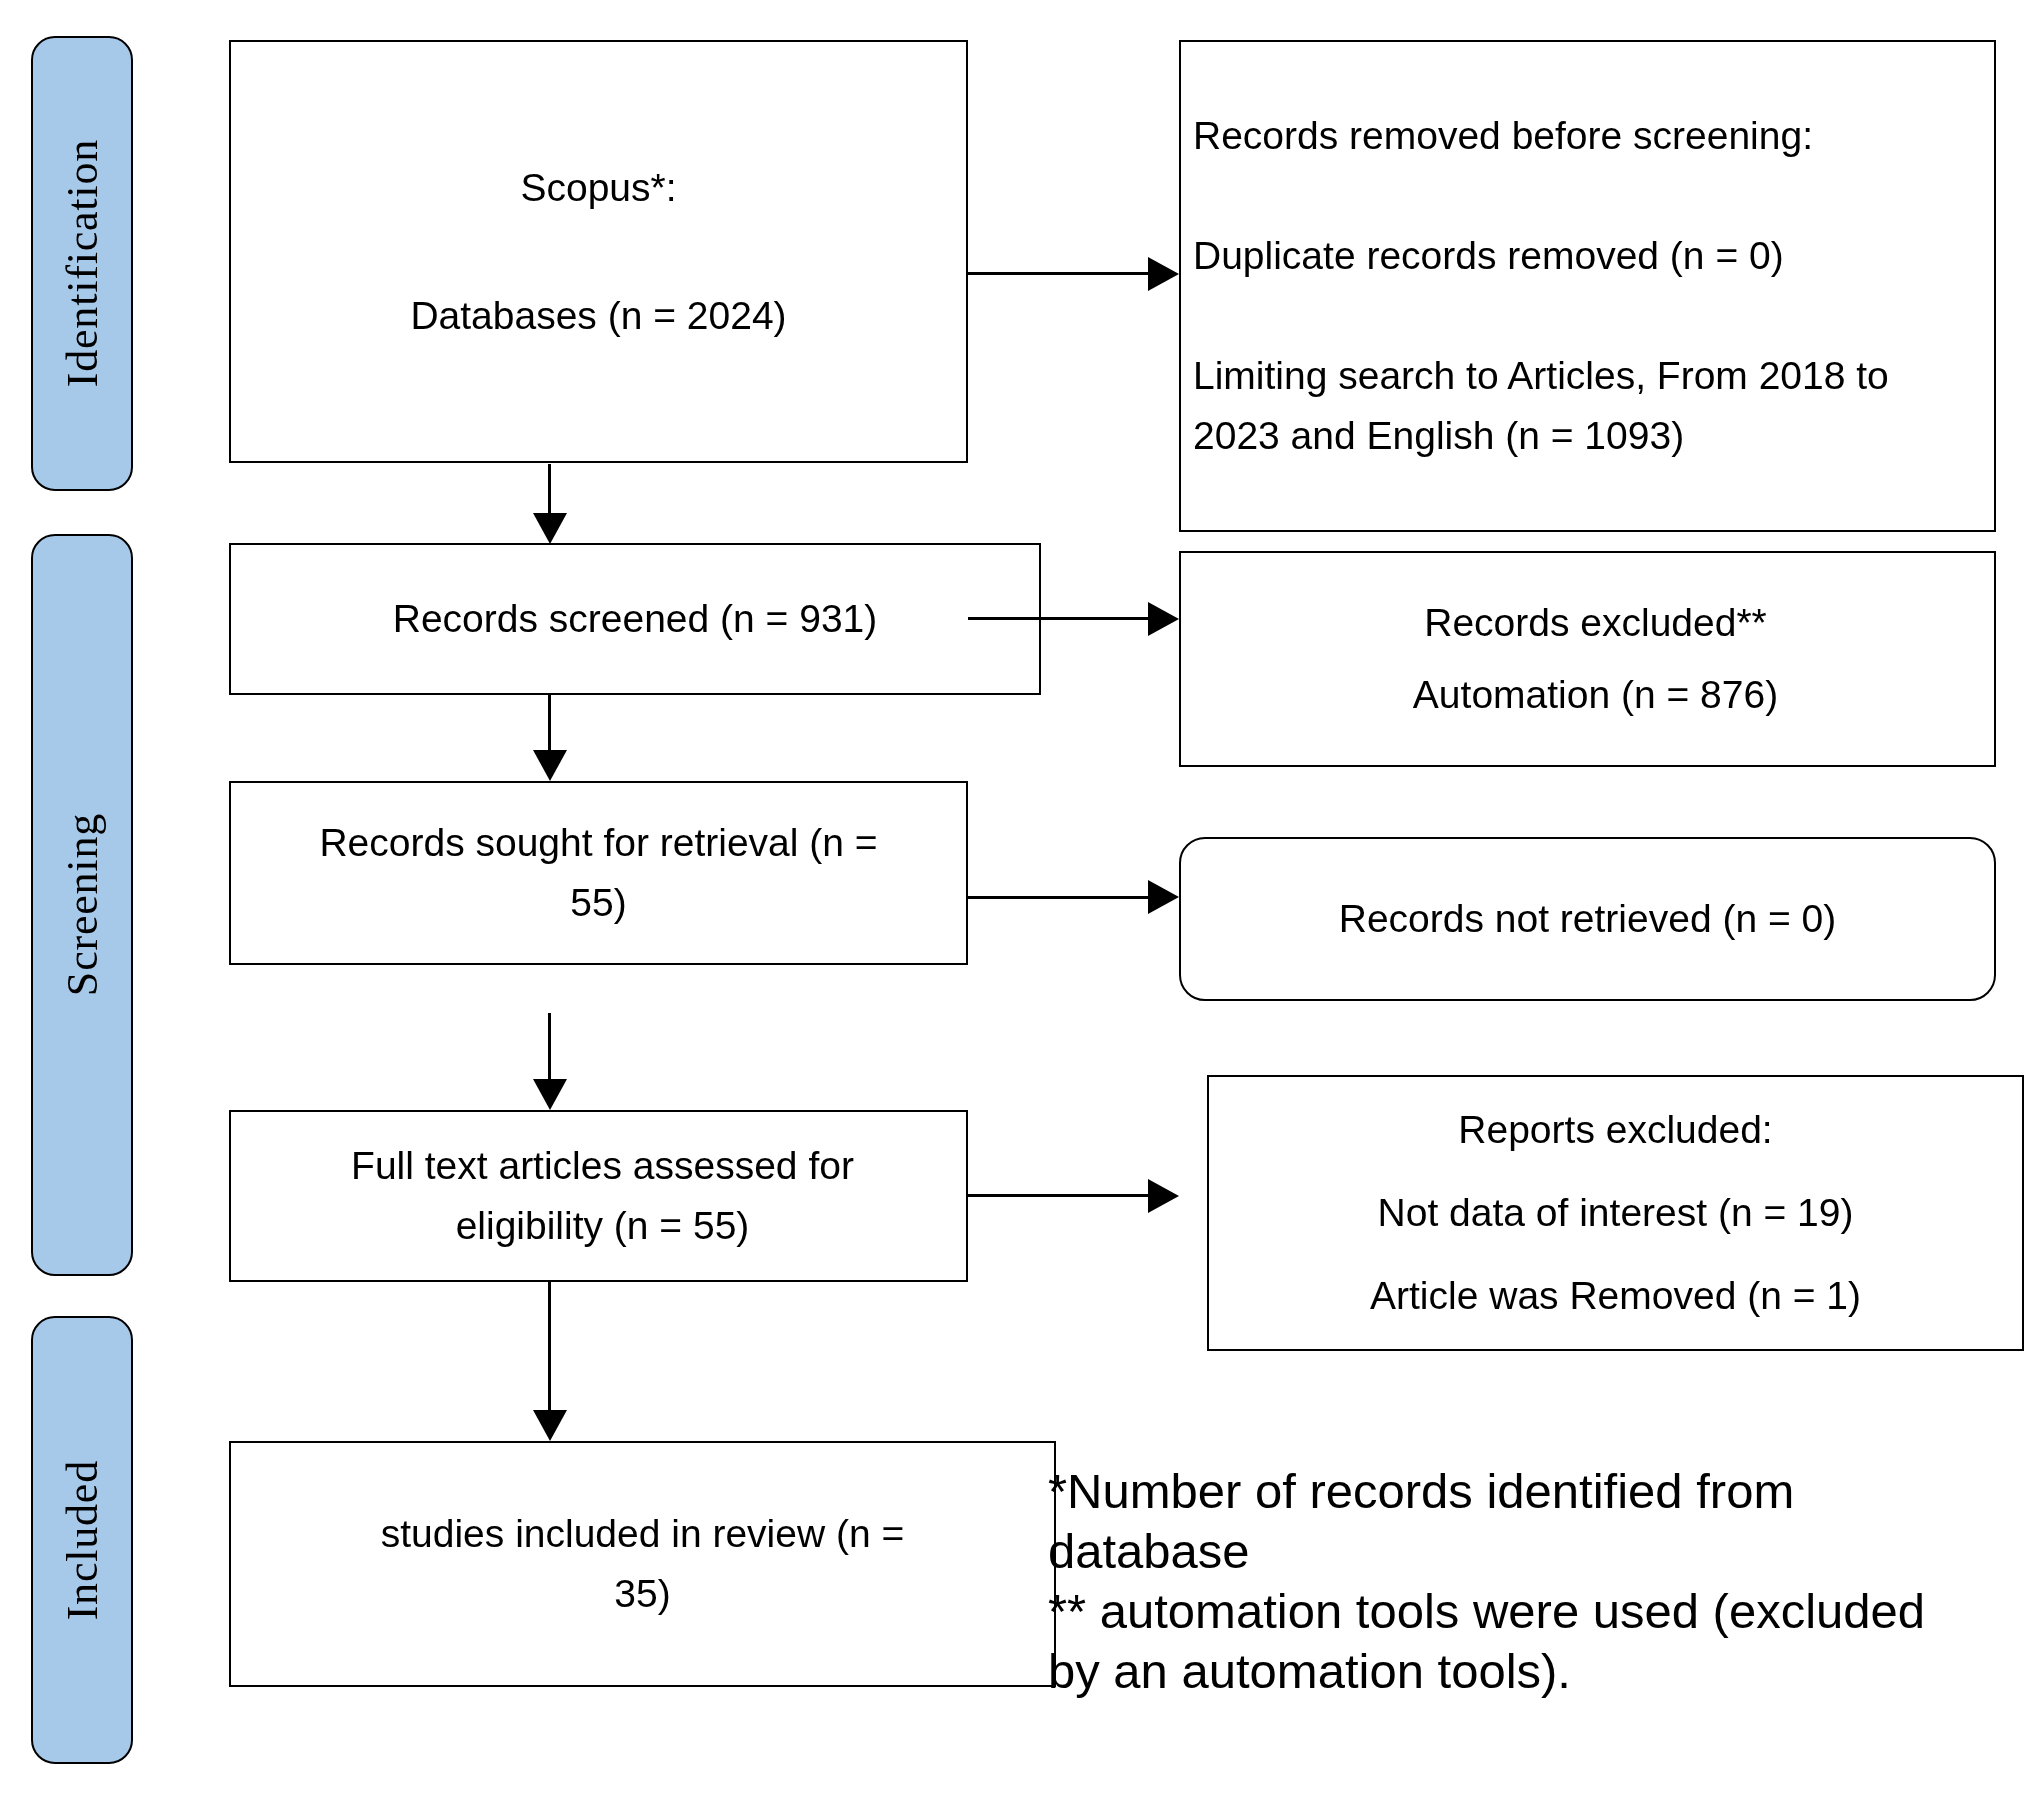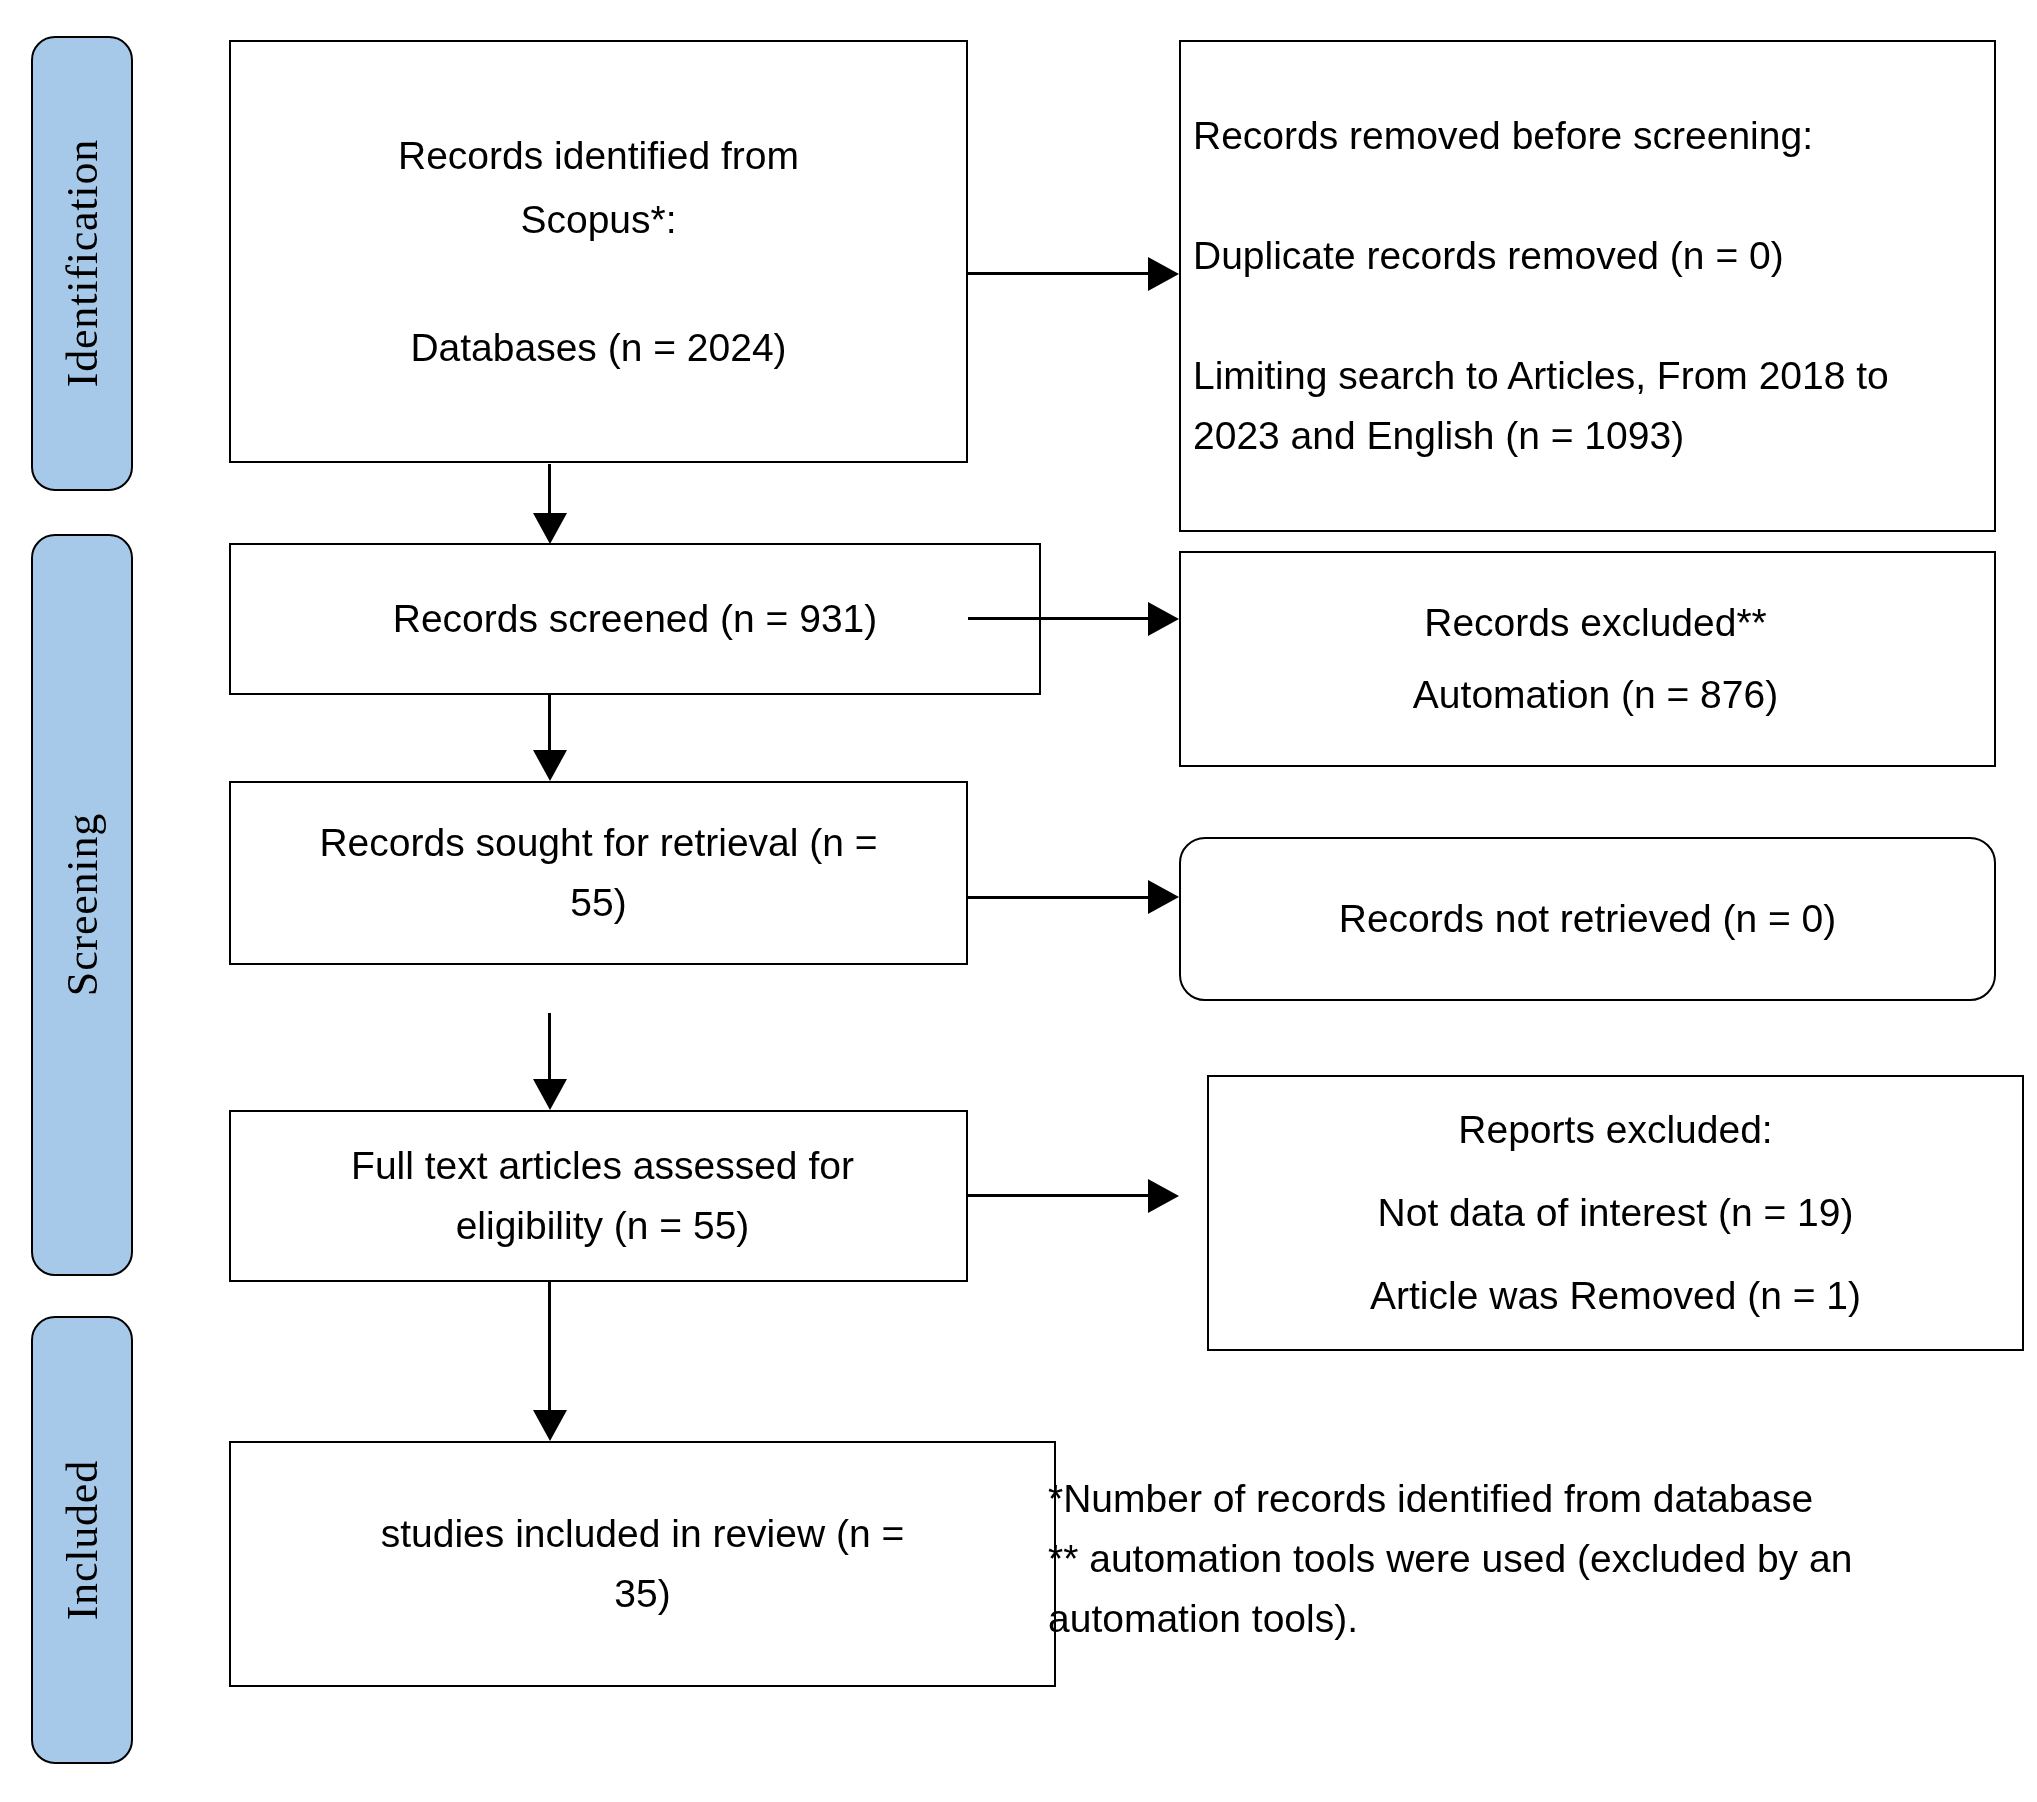--- a/index.html
+++ b/index.html
@@ -85,21 +85,21 @@
   #a4s{left:548px;top:1282px;height:130px;} #a4h{left:533px;top:1410px;}
 
   #h1s{left:968px;top:272px;width:182px;}  #h1h{left:1148px;top:257px;}
   #h2s{left:968px;top:617px;width:182px;}  #h2h{left:1148px;top:602px;}
   #h3s{left:968px;top:896px;width:182px;} #h3h{left:1148px;top:880px;}
   #h4s{left:968px;top:1194px;width:182px;} #h4h{left:1148px;top:1179px;}
 
   
   #footnotes{
     position:absolute;left:1048px;top:1461px;width:935px;
-    font-size:39px;line-height:60px;text-align:left;margin-top:8px;
+    font-size:49px;line-height:60px;text-align:left;
   }
   #footnotes p{margin:0;}
   #footnote-2{margin-top:32px;width:927px;}
 </style>
 </head>
 <body>
 
 <div id="canvas">
 
   <div class="stage" id="stage-identification">
@@ -107,21 +107,20 @@
   </div>
   <div class="stage" id="stage-screening">
     <span class="vtext">Screening</span>
   </div>
   <div class="stage" id="stage-included">
     <span class="vtext">Included</span>
   </div>
 
   <div class="fbox" id="box-identified">
     <p class="mb80">
-      <span>Records identified from</span>
       <span>Scopus*:</span>
     </p>
     <p>Databases (n = 2024)</p>
   </div>
 
   <div class="fbox" id="box-screened">
     <p>Records screened (n = 931)</p>
   </div>
 
   <div class="fbox" id="box-sought">

